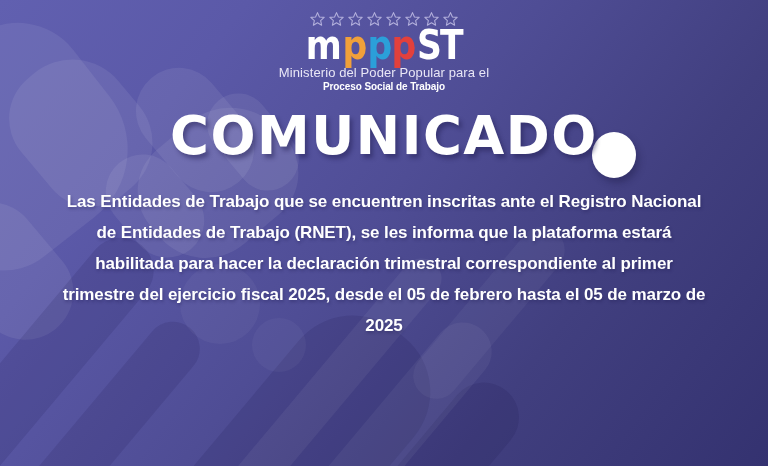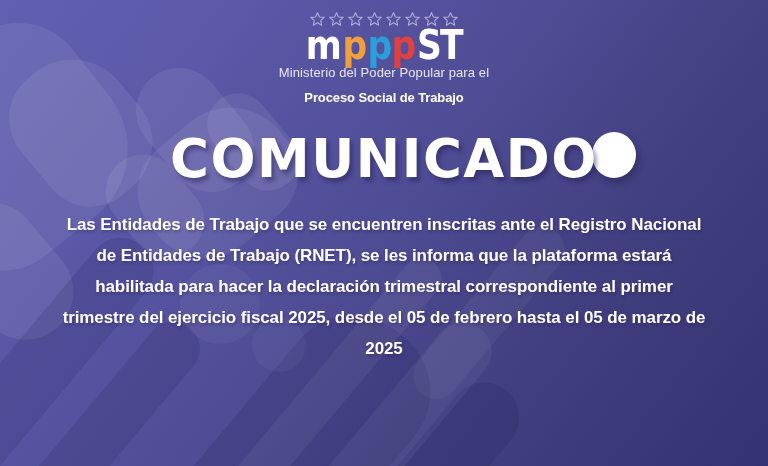--- a/index.html
+++ b/index.html
@@ -209,31 +209,31 @@
 
   .logo-sub1 {
     margin-top: 3px;
     color: #e9e7f6;
     font-size: 13px;
     font-weight: 400;
     letter-spacing: 0.1px;
     white-space: nowrap;
   }
   .logo-sub2 {
-    margin-top: 10px;
+    margin-top: 1px;
     color: #ffffff;
-    font-size: 13px;
+    font-size: 10px;
     font-weight: 700;
     letter-spacing: -0.1px;
     white-space: nowrap;
   }
 
   
   .headline {
-    margin-top: 27px;
+    margin-top: 17px;
     color: #ffffff;
     font-family: "DejaVu Sans", sans-serif;
     font-size: 53px;
     font-weight: 700;
     letter-spacing: 1.5px;
     line-height: 1;
     text-shadow: 3px 4px 4px rgba(30,26,78,0.45);
   }
 
   

